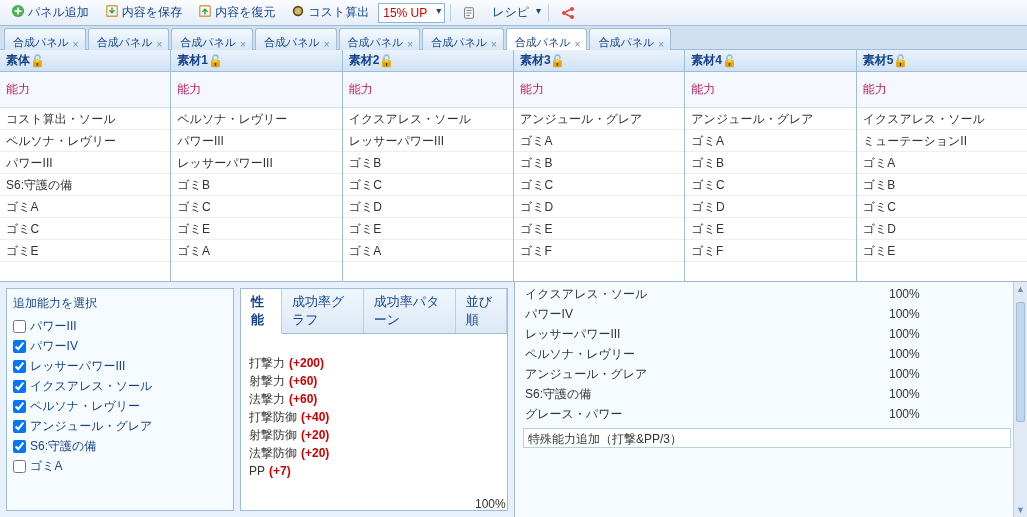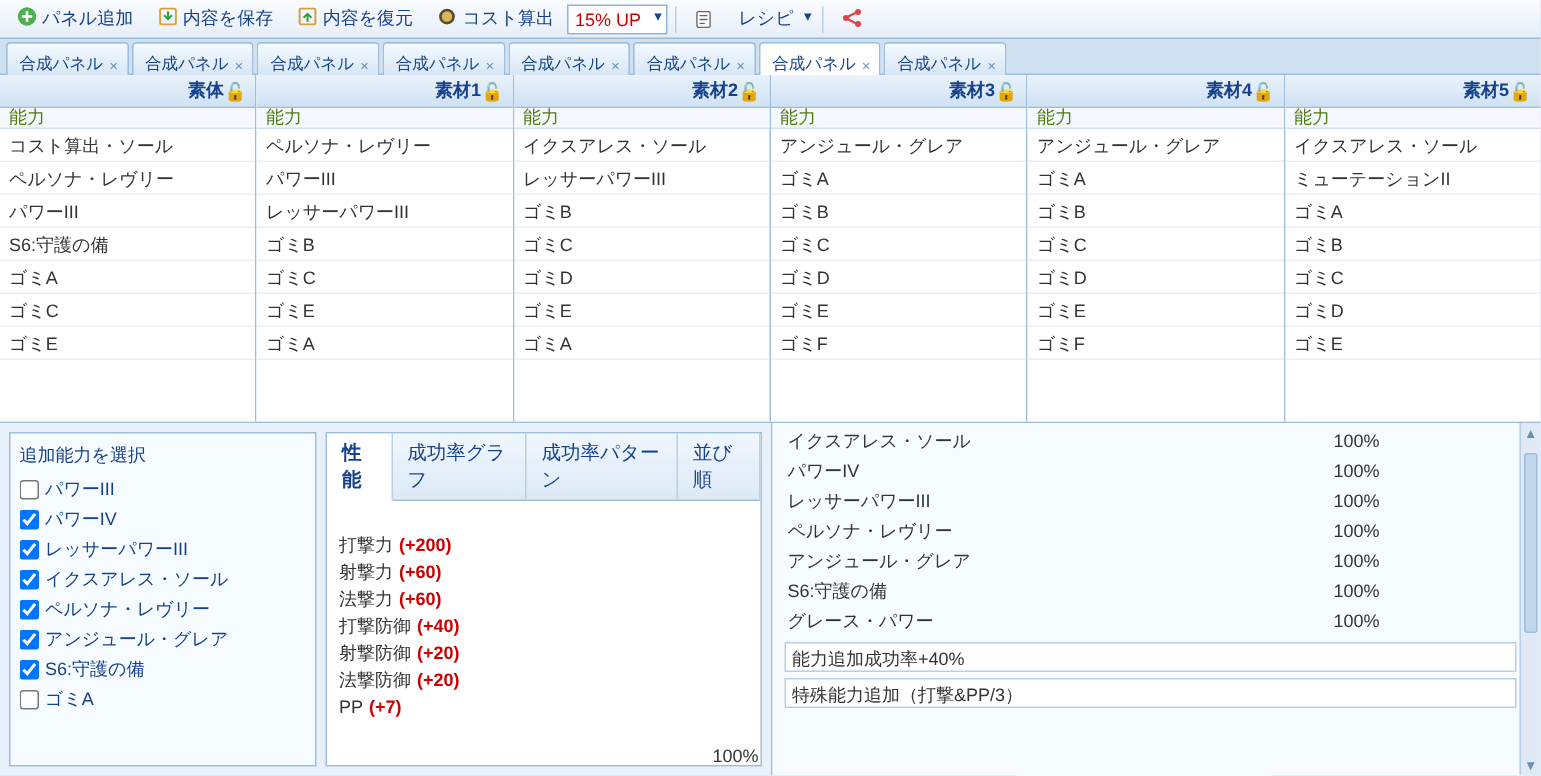--- a/index.html
+++ b/index.html
@@ -91,54 +91,54 @@
     border-bottom:1px solid #9dbdd8;
   }
   .slot {
     flex:1 1 0; min-width:0;
     display:flex; flex-direction:column;
     border-right:1px solid #9dbdd8;
     background:#fff;
   }
   .slot:last-child{ border-right:none; }
   .slot-hd {
-    height:22px; display:flex; align-items:center; justify-content:flex-end;
+    height:22px; display:flex; align-items:center; justify-content:flex-start;
     padding:0 6px;
     background: linear-gradient(#eaf2fb,#cfe1f3);
     border-bottom:1px solid #9dbdd8;
     color:#15428b; font-weight:bold;
   }
   .lock { font-size:12px; cursor:pointer; }
   .slot-sub {
-    height:14px; display:flex; align-items:center;
+    height:36px; display:flex; align-items:center;
     padding:0 6px;
     background:#f5f9ff;
     border-bottom:1px solid #cfe0f0;
-    color:#4d7c0f;
+    color:#be185d;
   }
   .slot-list { flex:1; overflow:hidden; }
   .slot-row {
     height:22px; line-height:22px; padding:0 6px;
     border-bottom:1px solid #e8eff7;
     white-space:nowrap; overflow:hidden; text-overflow:ellipsis;
     color:#333;
   }
 
   
   .lower {
     flex:1; display:flex; overflow:hidden;
     background:#e8f1fb;
   }
   .lower-left {
     width:515px;
     display:flex;
     border-right:1px solid #9dbdd8;
   }
   .picks {
-    width:205px;
+    width:228px;
     border:1px solid #9dbdd8;
     margin:6px 4px 6px 6px;
     background:#f6fbff;
     display:flex; flex-direction:column;
     padding:4px;
     overflow:hidden;
   }
   .picks legend, .picks .legend { color:#15428b; margin:2px 2px 4px 2px; }
   .pick-item { display:flex; align-items:center; gap:4px; height:20px; padding:0 2px;}
   .pick-item input { margin:0; }
@@ -494,21 +494,20 @@
             </div>
             <div class="res-row">
               <span>S6:守護の備</span>
               <span class="res-pct">100%</span>
             </div>
             <div class="res-row">
               <span>グレース・パワー</span>
               <span class="res-pct">100%</span>
             </div>
           </div>
-        <div class="res-field">能力追加成功率+40%</div>
         <div class="res-field">特殊能力追加（打撃&amp;PP/3）</div>
       </div>
       <div class="vscroll-fake">
         <div class="vscroll-thumb"></div>
       </div>
     </div>
   </div>
 
   <span class="stray-pct">100%</span>
 </div>

